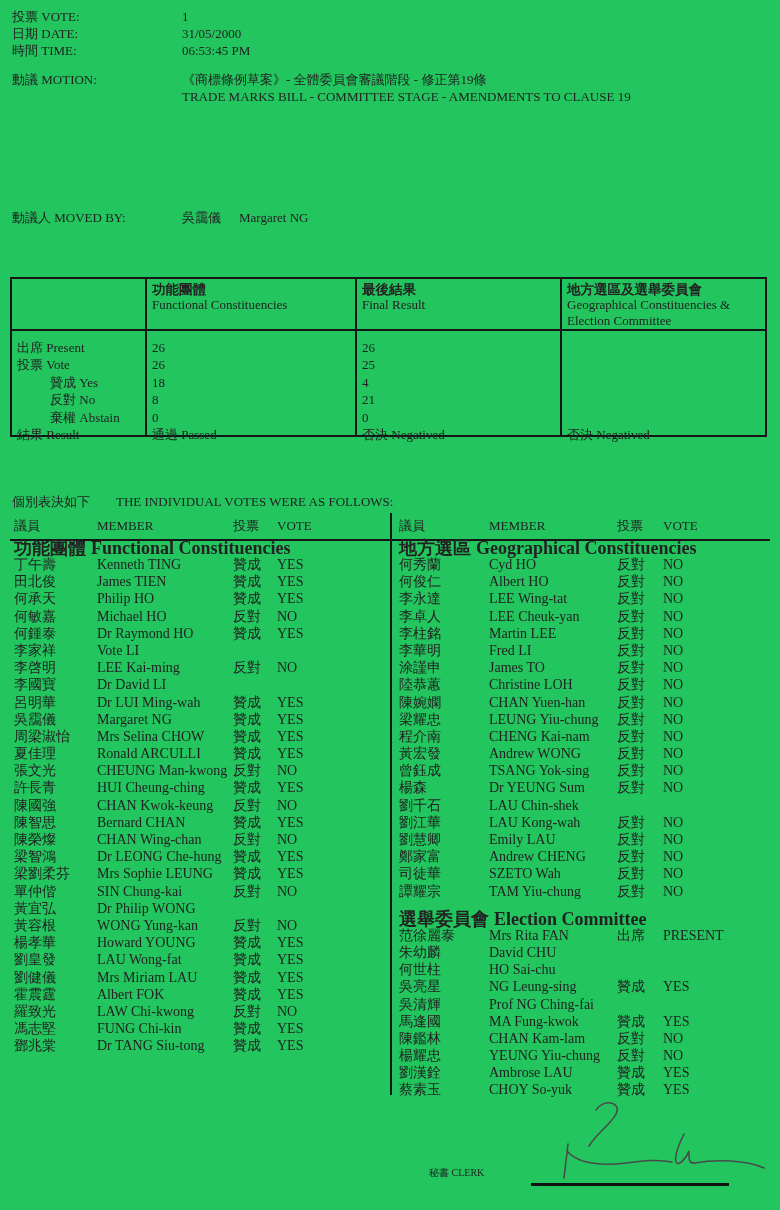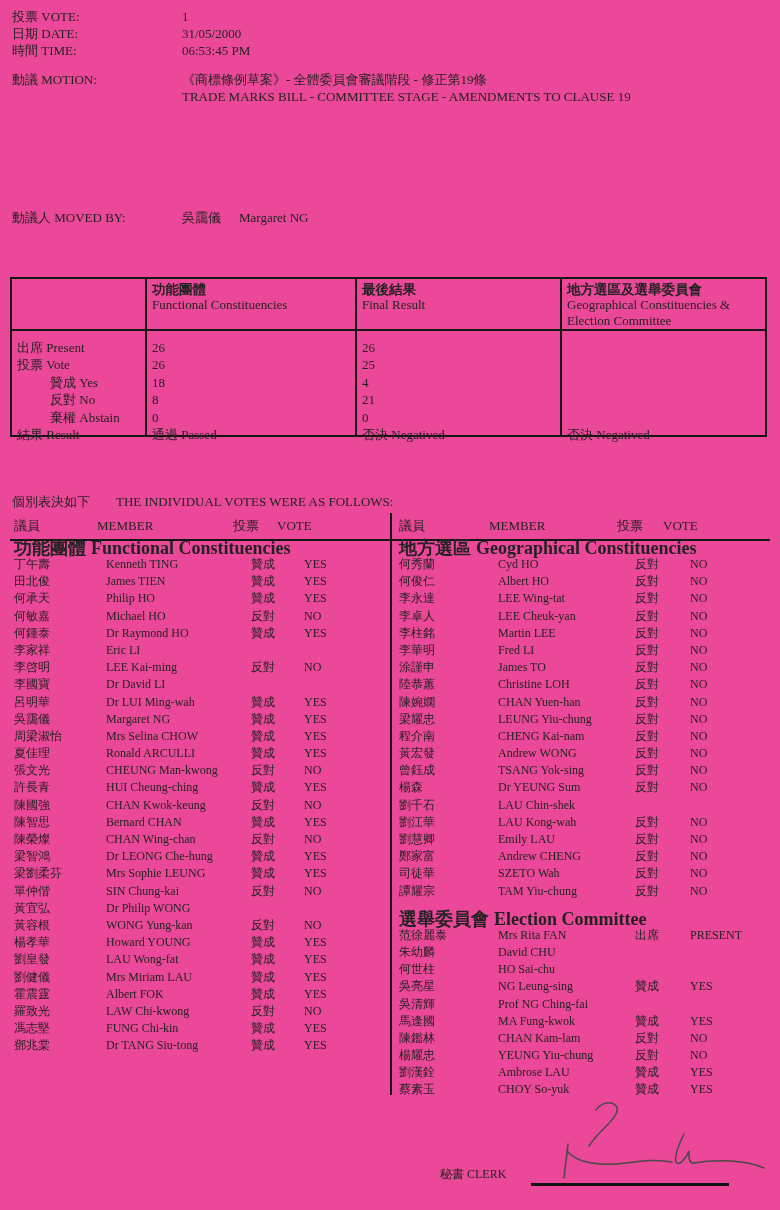--- a/index.html
+++ b/index.html
@@ -1,17 +1,17 @@
 <!DOCTYPE html>
 <html><head>
 <meta charset="utf-8">
 <style>
   html,body{margin:0;padding:0;background:#e8e8e8;}
   .page{
-    position:relative;width:780px;height:1210px;background:#ec4899;
+    position:relative;width:780px;height:1210px;background:#22c55e;
     color:#222;font-family:"Liberation Serif","DejaVu Serif",serif;
     font-size:13px;overflow:hidden;margin:0 auto;
   }
   .abs{position:absolute;}
   
   .meta{left:12px;top:8px;line-height:17px;}
   .meta-row .lbl{display:inline-block;width:170px;}
   
   .motion{left:12px;top:71px;line-height:17px;}
   .motion .lbl{display:inline-block;width:170px;vertical-align:top;}
@@ -36,30 +36,30 @@
   .intro .lbl{display:inline-block;width:104px;}
   
   .vcol{top:517px;}
   .vcol-left{left:14px;width:376px;}
   .vcol-right{left:399px;width:371px;}
   .gl{display:grid;grid-template-columns:83px 136px 44px 1fr;}
   .gr{display:grid;grid-template-columns:90px 128px 46px 1fr;}
   .vhead{height:24px;line-height:18px;}
   .vsec-title{height:15px;line-height:15px;font-weight:bold;font-size:18px;}
   .vsec-title .en{margin-left:5px;}
-  .vrow{height:17.2px;line-height:17.2px;font-size:12px;gap:9px;}
+  .vrow{height:17.2px;line-height:17.2px;font-size:14px;}
   .vrow span{overflow:hidden;white-space:nowrap;}
   .vsec-gap{margin-top:12px;}
   
   .rule{background:#161616;}
   .divider-v{left:390px;top:513px;width:2px;height:582px;}
   .underline-l{left:10px;top:539px;width:381px;height:2px;}
   .underline-r{left:390px;top:539px;width:380px;height:2px;}
   
-  .clerk{left:440px;top:1166px;font-size:12px;}
+  .clerk{left:429px;top:1166px;font-size:10px;}
   .clerk-line{left:531px;top:1183px;width:198px;height:3px;background:#111;}
   .sig{left:488px;top:1096px;}
 </style>
 </head>
 <body>
 
 <div class="page">
 
   <div class="abs meta">
     <div class="meta-row">
@@ -177,21 +177,21 @@
           <span>NO</span>
         </div>
         <div class="vrow gl">
           <span>何鍾泰</span>
           <span>Dr Raymond HO</span>
           <span>贊成</span>
           <span>YES</span>
         </div>
         <div class="vrow gl">
           <span>李家祥</span>
-          <span>Eric LI</span>
+          <span>Vote LI</span>
           <span></span>
           <span></span>
         </div>
         <div class="vrow gl">
           <span>李啓明</span>
           <span>LEE Kai-ming</span>
           <span>反對</span>
           <span>NO</span>
         </div>
         <div class="vrow gl">

